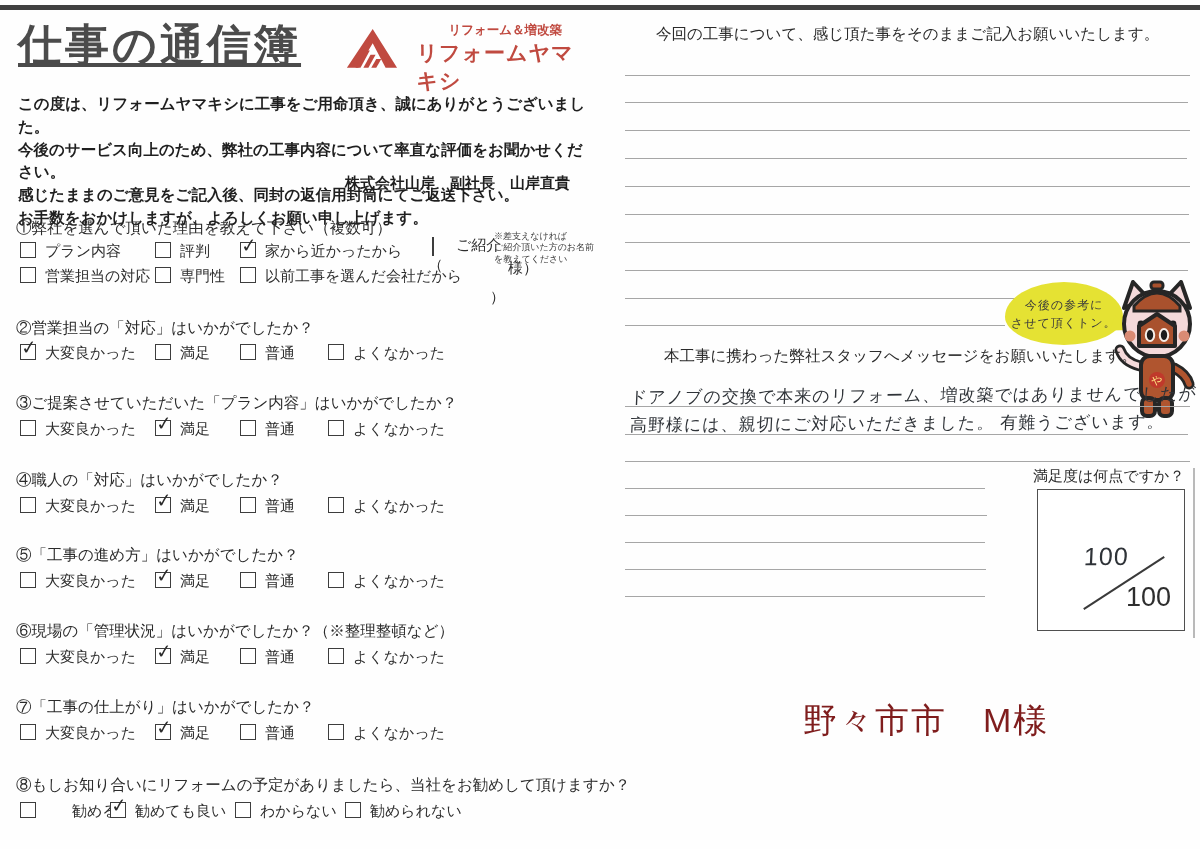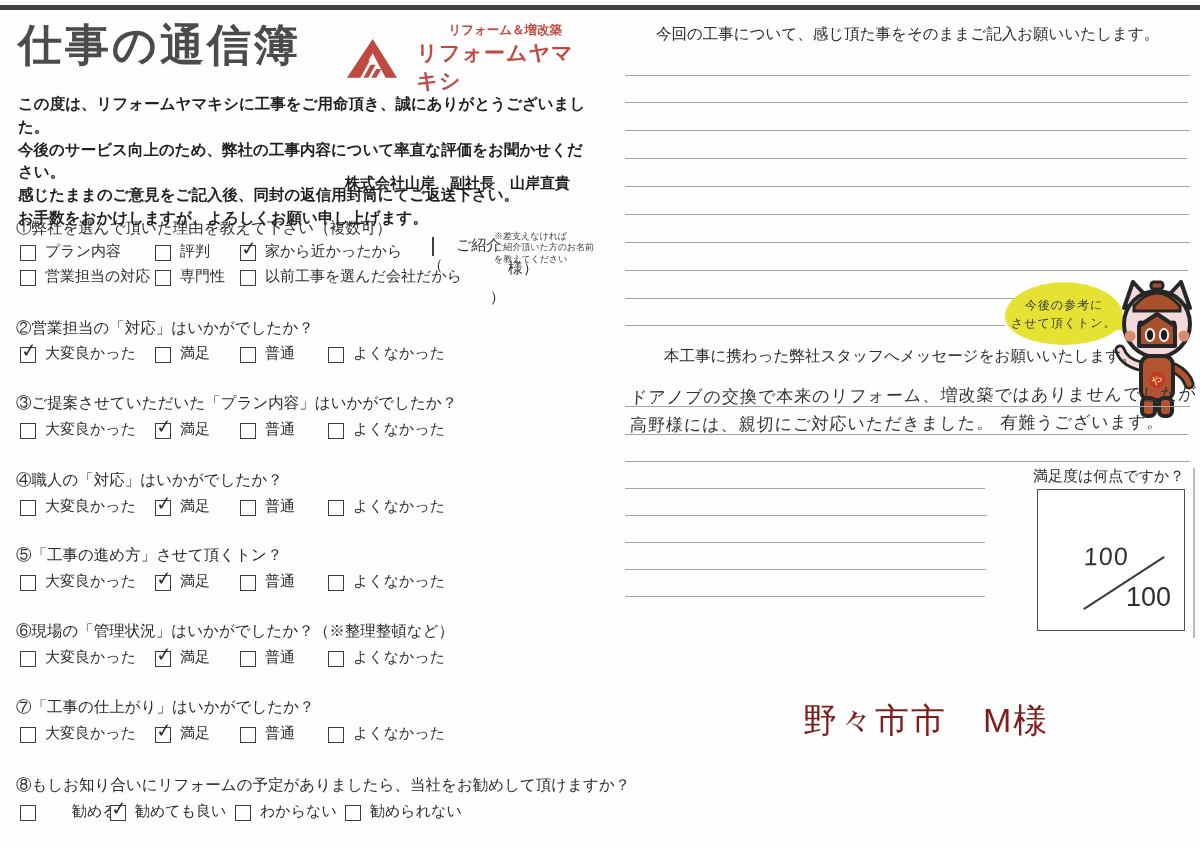--- a/index.html
+++ b/index.html
@@ -3,30 +3,30 @@
 <meta charset="utf-8">
 <style>
   html,body{margin:0;padding:0;background:#e8e8e6;}
   .sheet{position:relative;width:1200px;height:849px;background:#fefefe;overflow:hidden;
          font-family:"Liberation Sans",sans-serif;color:#2e2e2e;}
   .abs{position:absolute;}
   
   .scan-top{left:0;top:5px;width:1200px;height:5px;background:#262626;opacity:.88;}
   .scan-right{left:1193px;top:468px;width:2px;height:170px;background:#8a8a8a;opacity:.6;}
   
-  .title{font-size:44px;font-weight:bold;color:#4b4b4b;letter-spacing:3px;}
+  .title{font-size:44px;font-weight:bold;color:#4b4b4b;letter-spacing:3px;text-decoration:underline;}
   .logo-tag{font-size:12.5px;font-weight:bold;}
   .logo-name{font-size:21px;font-weight:bold;letter-spacing:1px;}
   .intro{font-family:Liberation Serif, serif;font-weight:bold;font-size:15.5px;
          line-height:1.47;color:#1f1f1f;width:575px;}
   .sig{font-family:"Liberation Serif",serif;font-weight:bold;font-size:15px;color:#1f1f1f;}
   
   .qhead{font-size:15.5px;color:#2b2b2b;white-space:nowrap;}
   .orow{display:flex;align-items:center;}
-  .opt{display:flex;align-items:flex-end;gap:9px;font-size:15px;white-space:nowrap;}
+  .opt{display:flex;align-items:flex-start;gap:9px;font-size:15px;white-space:nowrap;}
   .cb{position:relative;width:14px;height:14px;border:1.6px solid #3d3d3d;flex:0 0 14px;background:#fff;}
   .cb.checked::after{content:"✓";position:absolute;left:0px;top:-9px;font-size:19px;color:#2c2c2c;
                      transform:rotate(-6deg);}
   .w1{width:135px;} .w2{width:85px;} .w3{width:88px;}
   .v1{width:90px;gap:36px;} .v2{width:125px;} .v3{width:110px;}
   .small-note{font-size:9px;line-height:1.25;color:#3a3a3a;}
   
   .rline{position:absolute;height:1px;background:#a6a6a6;}
   .prompt{font-size:15.5px;color:#2b2b2b;white-space:nowrap;}
   .hand{color:#2f3338;transform:skewX(-3deg) rotate(-.4deg);letter-spacing:1px;}
@@ -48,21 +48,21 @@
 
 <div class="sheet">
 
   
   <div class="abs scan-top"></div>
   <div class="abs scan-right"></div>
 
   
   <div class="abs title" style="left:18px;top:16px;">仕事の通信簿</div>
 
-  <div class="abs" style="left:344px;top:22px;width:250px;display:flex;gap:18px;align-items:center;">
+  <div class="abs" style="left:344px;top:22px;width:250px;display:flex;gap:18px;align-items:flex-start;">
     <svg width="62" height="54" viewBox="0 0 76 64">
       <polygon points="4,58 40,4 74,58 58,58 40,24 20,58" fill="#c04a40"></polygon>
       <polygon points="16,58 23,58 36,34 29,34" fill="#c04a40"></polygon>
       <polygon points="27,58 34,58 44,40 37,40" fill="#c04a40"></polygon>
       <polygon points="38,58 45,58 52,46 45,46" fill="#c04a40"></polygon>
     </svg>
     <div>
       <div class="logo-tag" style="color:#c04a40;text-align:center;">リフォーム＆増改築</div>
       <div class="logo-name" style="color:#c04a40;">リフォームヤマキシ</div>
     </div>
@@ -175,21 +175,21 @@
         <span class="cb"></span>
         <span>普通</span>
       </span>
     <span class="opt">
         <span class="cb"></span>
         <span>よくなかった</span>
       </span>
   </div>
 
   
-  <div class="abs qhead" style="left:16px;top:545px;">⑤「工事の進め方」させて頂くトン？</div>
+  <div class="abs qhead" style="left:16px;top:545px;">⑤「工事の進め方」はいかがでしたか？</div>
   <div class="abs orow" style="left:20px;top:572px;">
     <span class="opt w1">
         <span class="cb"></span>
         <span>大変良かった</span>
       </span>
     <span class="opt w2">
         <span class="cb checked"></span>
         <span>満足</span>
       </span>
     <span class="opt w3">

